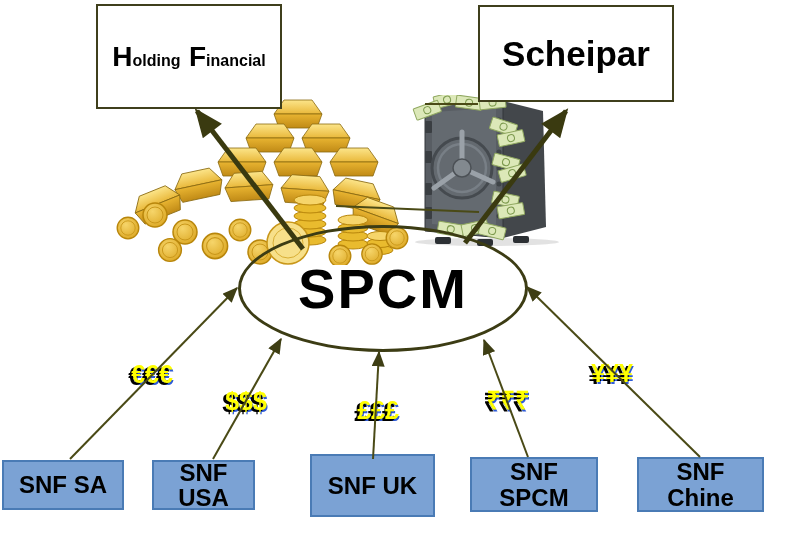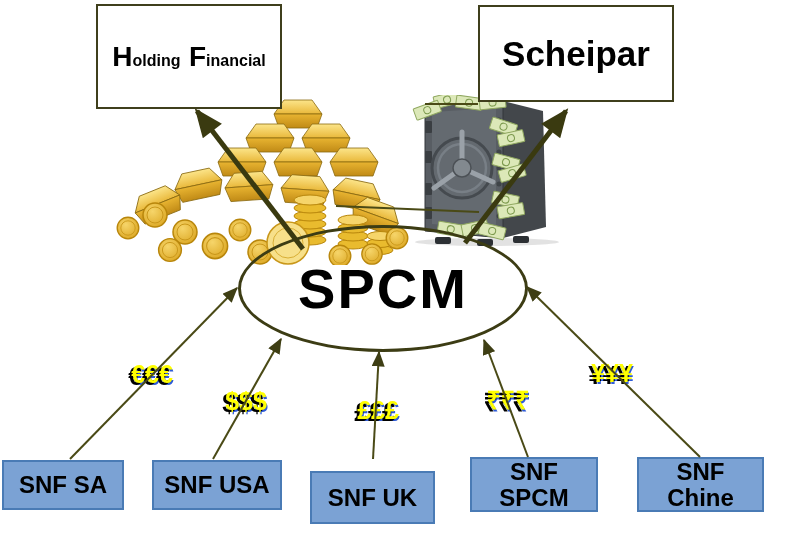--- a/index.html
+++ b/index.html
@@ -27,22 +27,22 @@
   }
   .spcm { font-size:56px; font-weight:bold; color:#000; letter-spacing:2px; }
   
   .snf {
     position:absolute; background:#7ba2d4; border:2px solid #4a7bb5;
     display:flex; flex-direction:column; align-items:center; justify-content:center;
     font-weight:bold; font-size:24px; color:#000; line-height:1.05; z-index:3;
     box-sizing:border-box; text-align:center;
   }
   .snf-0 { left:2px;   top:460px; width:122px; height:50px; }
-  .snf-1 { left:152px; top:460px; width:130px; height:50px; }
-  .snf-2 { left:310px; top:471px; width:125px; height:53px; }
+  .snf-1 { left:152px; top:460px; width:103px; height:50px; }
+  .snf-2 { left:310px; top:454px; width:125px; height:63px; }
   .snf-3 { left:470px; top:457px; width:128px; height:55px; }
   .snf-4 { left:637px; top:457px; width:127px; height:55px; }
   
   .cur {
     position:absolute; width:56px; text-align:center; font-weight:bold; font-size:25px;
     color:#ffff00; text-shadow:-3px 2px 0 #000000, 1px 2px 0 #2e5bd8;
     white-space:nowrap; z-index:4;
   }
   .cur-0 { left:124px; top:360px; }
   .cur-1 { left:218px; top:387px; }

